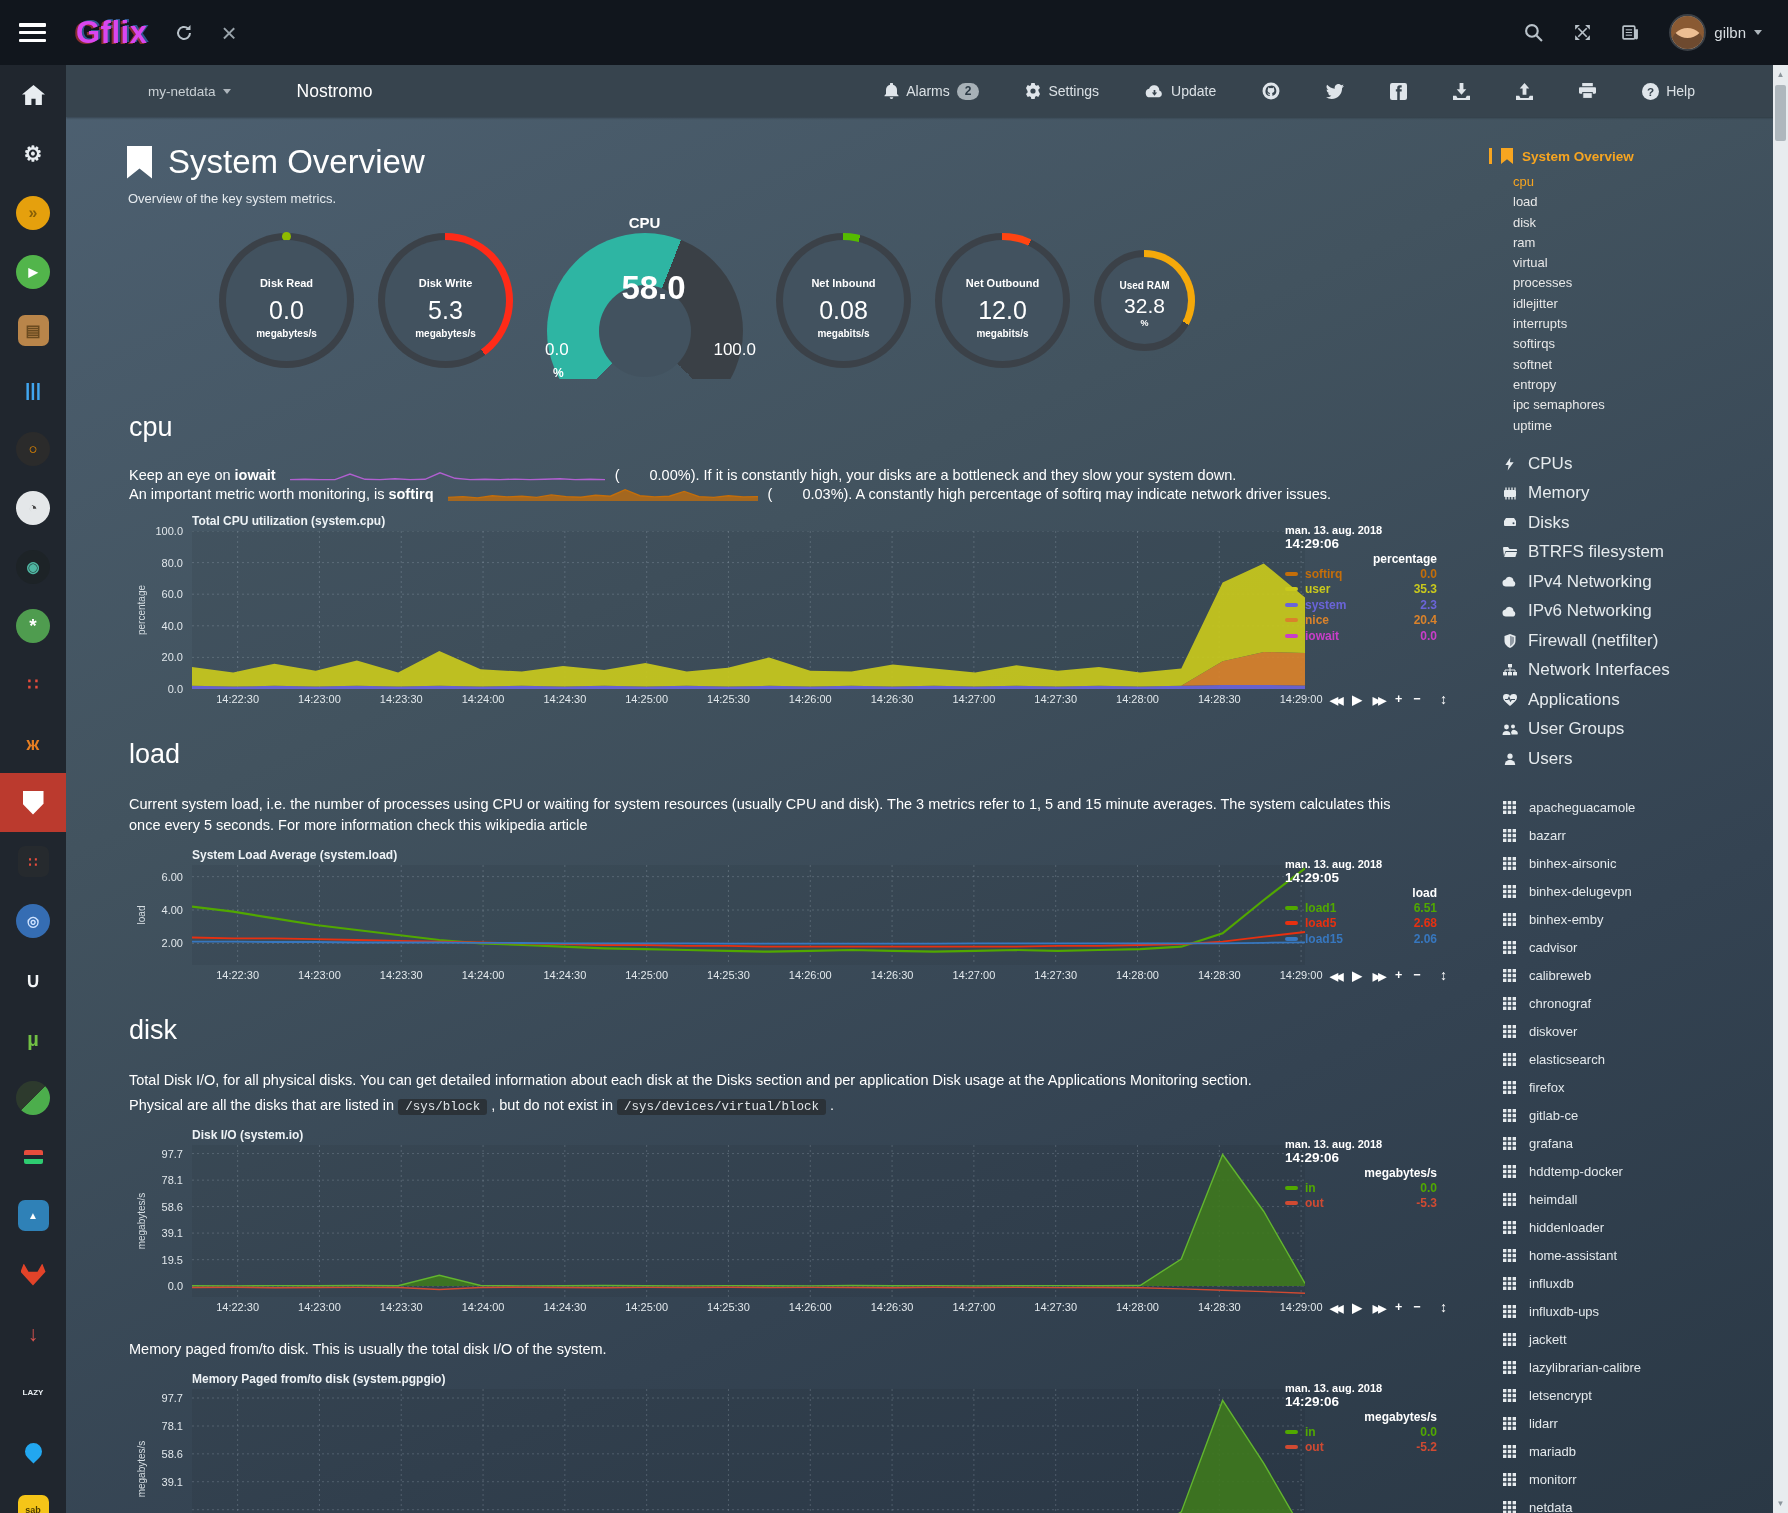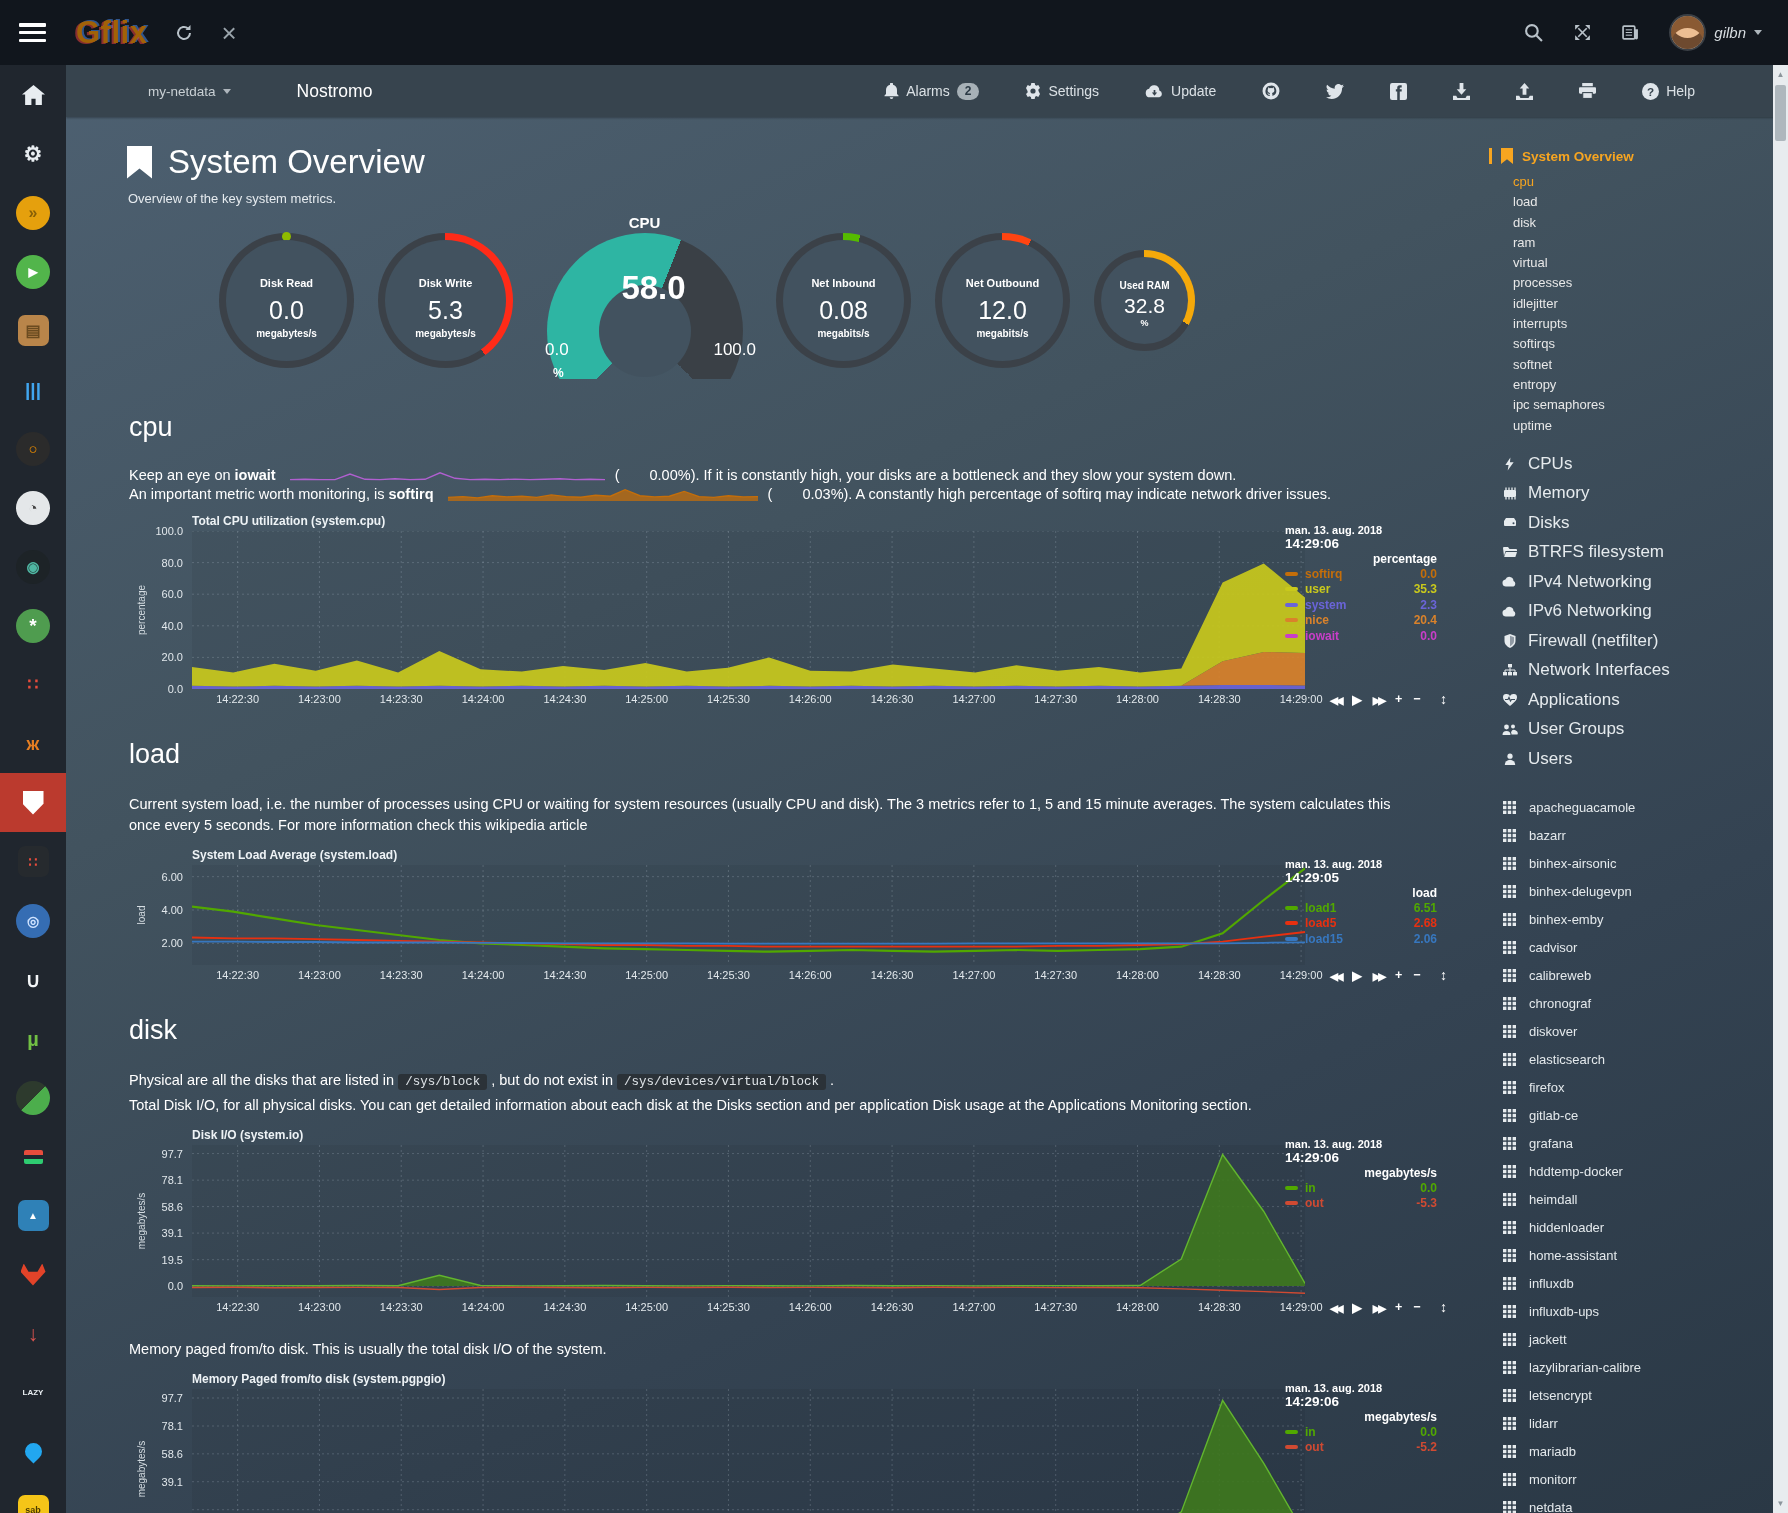--- a/index.html
+++ b/index.html
@@ -8,25 +8,25 @@
     width:1788px; height:1513px; overflow:hidden; position:relative;
     background:#2c3a47; font-family:"Liberation Sans", sans-serif;
   }
 
   
   .topbar { position:absolute; top:0; left:0; right:0; height:65px; background:#11161d;
             display:flex; align-items:center; z-index:9; }
   .hamburger { width:27px; height:19px; margin-left:19px; display:flex; flex-direction:column;
                justify-content:space-between; cursor:pointer; }
   .hamburger i { display:block; height:3.5px; background:#fff; border-radius:1px; }
-  .logo { margin-left:30px; font-size:31px; font-weight:bold; color:#a16207; letter-spacing:0.5px;
+  .logo { margin-left:30px; font-size:31px; font-weight:bold; color:#d946ef; letter-spacing:0.5px;
           text-shadow:-2px 1px 0 rgba(255,70,70,.5), 2px -1px 0 rgba(80,150,255,.5); }
   .tb-ic { margin-left:28px; cursor:pointer; display:flex; align-items:center; }
   .tb-close { font-size:26px; color:#9aa4ab; line-height:1; }
-  .tb-right { margin-left:auto; display:flex; align-items:center; gap:30px; margin-right:26px;font-style:italic; }
+  .tb-right { margin-left:auto; display:flex; align-items:center; gap:30px; margin-right:26px; }
   .avatar { width:37px; height:37px; border-radius:50%; background:#ecbe93;
             box-shadow: inset 0 12px 0 #8a5a33, inset 0 -11px 0 #6e4a2f; border:2px solid #3a3f45; }
   .tb-user { display:flex; align-items:center; gap:8px; cursor:pointer; }
   .tb-user span { color:#d7dce0; font-size:15px; }
   .caret-down { width:0; height:0; border-left:4.5px solid transparent; border-right:4.5px solid transparent;
                 border-top:5px solid #aeb6bc; display:inline-block; }
 
   
   .leftbar { position:absolute; top:65px; left:0; width:66px; bottom:0; background:#20262e; z-index:8; }
   .app-slot { height:59px; display:flex; align-items:center; justify-content:center; cursor:pointer; }
@@ -628,28 +628,28 @@
           <span class="xt" style="left: 62.9%;">14:26:30</span>
           <span class="xt" style="left: 70.25%;">14:27:00</span>
           <span class="xt" style="left: 77.6%;">14:27:30</span>
           <span class="xt" style="left: 84.95%;">14:28:00</span>
           <span class="xt" style="left: 92.3%;">14:28:30</span>
           <span class="xt" style="left: 99.65%;">14:29:00</span>
         </div>
     </div>
 
     <h2 class="sec-h">disk</h2>
+    <p class="para">Total Disk I/O, for all physical disks. You can get detailed information about each disk at the Disks section and per application Disk usage at the Applications Monitoring section.</p>
     <p class="para">
       <span>Physical are all the disks that are listed in</span>
       <code class="path">/sys/block</code>
       <span>, but do not exist in</span>
       <code class="path">/sys/devices/virtual/block</code>
       <span>.</span>
     </p>
-    <p class="para">Total Disk I/O, for all physical disks. You can get detailed information about each disk at the Disks section and per application Disk usage at the Applications Monitoring section.</p>
 
     <div class="chart">
       <div class="chart-title">Disk I/O (system.io)</div>
       <div class="chart-body">
         <div class="ylab">megabytes/s</div>
         <div class="yticks">
             <span class="yt" style="top: 2.55px;">97.7</span>
             <span class="yt" style="top: 29.15px;">78.1</span>
             <span class="yt" style="top: 55.6143px;">58.6</span>
             <span class="yt" style="top: 82.0786px;">39.1</span>

